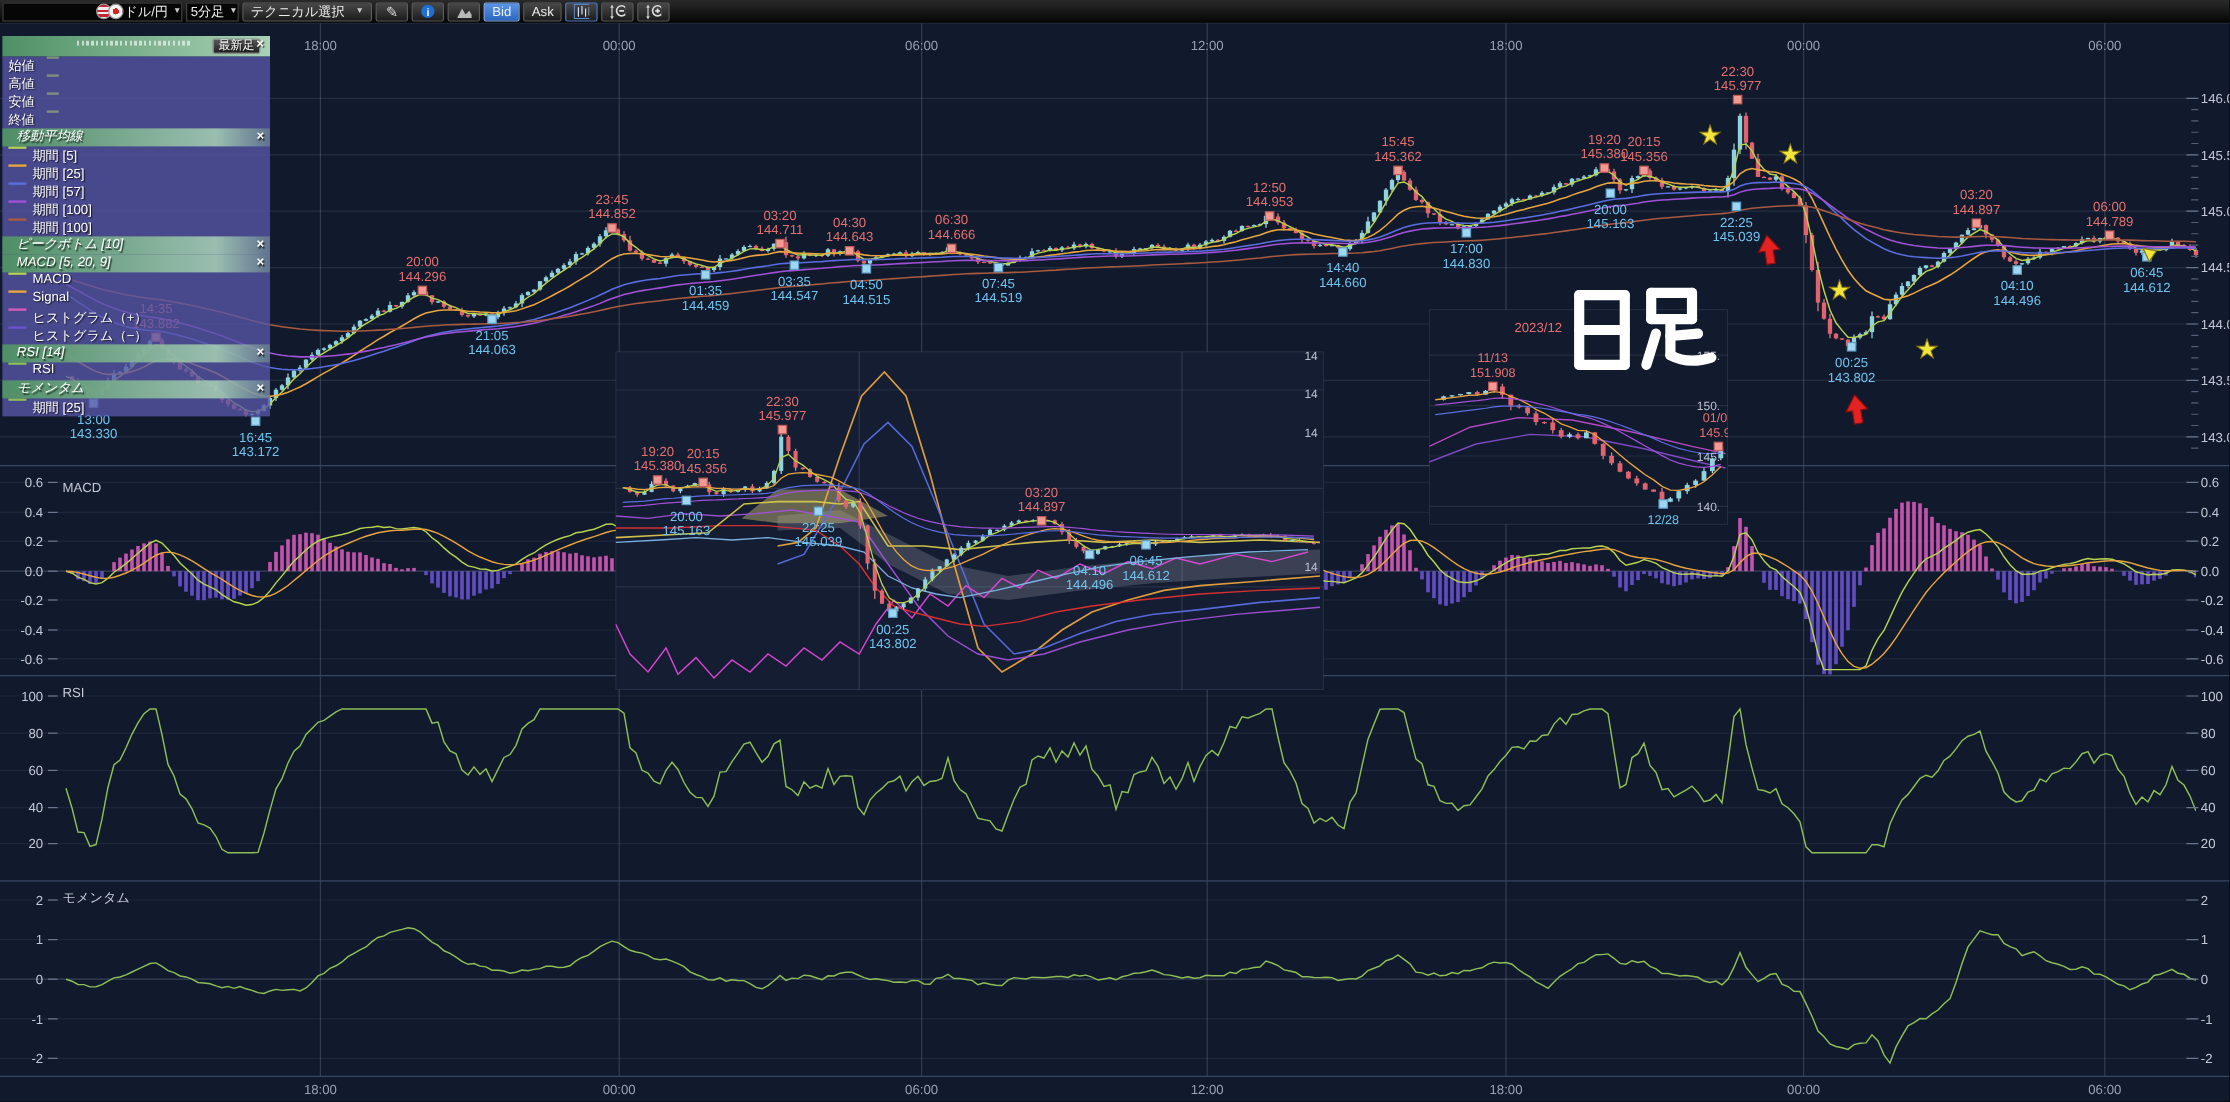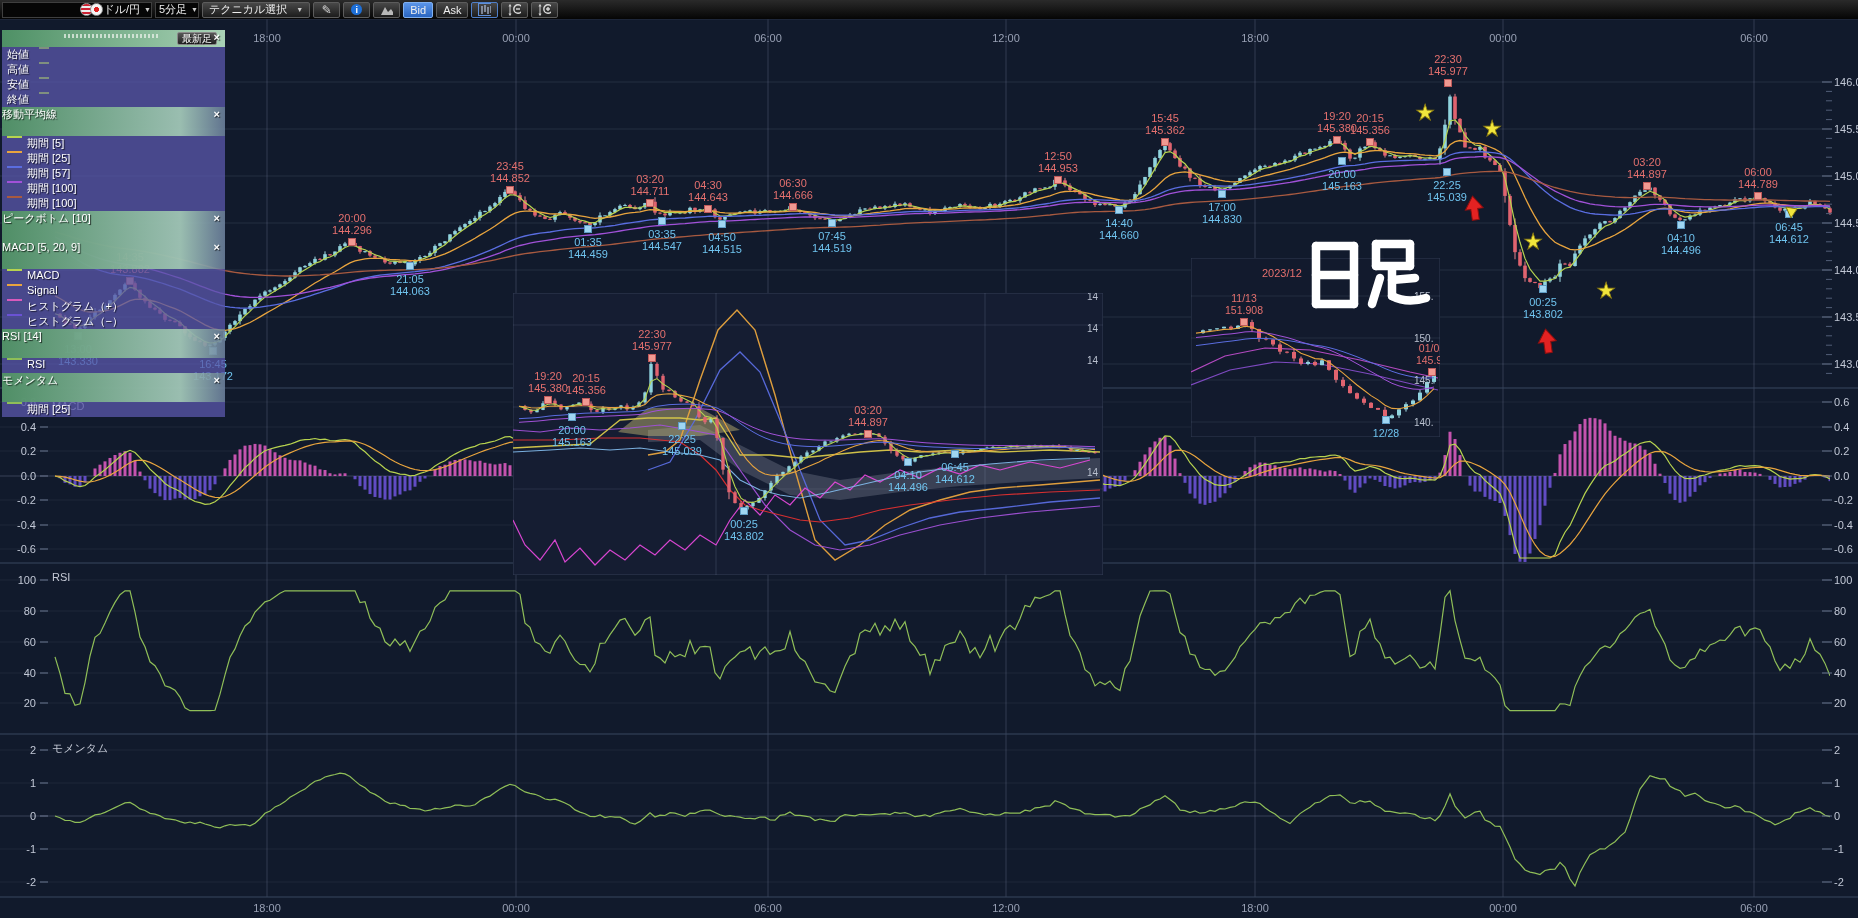--- a/index.html
+++ b/index.html
@@ -31,22 +31,22 @@
   .legend{position:absolute;left:2px;top:30px;width:223px;z-index:20;font-size:11px;color:#fff;
           text-shadow:1px 1px 1px rgba(0,0,0,.75);}
   .lg-main{position:relative;height:17px;background:linear-gradient(90deg,#4e9065,#a9d2b6);}
   .lg-dots{position:absolute;left:62px;top:4px;width:96px;height:4px;opacity:.75;
            background:repeating-linear-gradient(90deg,#e8f0e8 0 2px,transparent 2px 4px);}
   .lg-latest{position:absolute;right:8px;top:2px;height:13px;line-height:12px;padding:0 4px;font-size:10px;
              background:linear-gradient(#585858,#222);border:1px solid #8a8a8a;color:#fff;border-radius:2px;
              box-sizing:border-box;}
   .lg-x{position:absolute;right:5px;top:1px;font-size:11px;font-weight:bold;color:#fff;cursor:default;}
   .lg-body{background:rgba(88,86,168,0.78);}
-  .lg-h{position:relative;height:29px;line-height:15px;padding-left:0;
-        background:linear-gradient(90deg,rgba(80,146,100,.95),rgba(168,210,182,.85) 80%,rgba(126,168,146,.45));}
+  .lg-h{position:relative;height:15px;line-height:15px;padding-left:12px;
+        background:linear-gradient(90deg,rgba(80,146,100,.95),rgba(168,210,182,.85) 80%,rgba(126,168,146,.45));font-style:italic;}
   .lg-h .lg-x{top:0;}
   .lg-r{height:15px;display:flex;align-items:flex-start;padding-left:5px;gap:5px;}
   .dash{width:15px;height:2px;flex:none;}
   .dash-after{width:10px;height:2px;flex:none;margin-left:5px;}
 </style>
 </head>
 <body>
 
 <div class="screen">
   <svg id="cv" width="1858" height="918">

